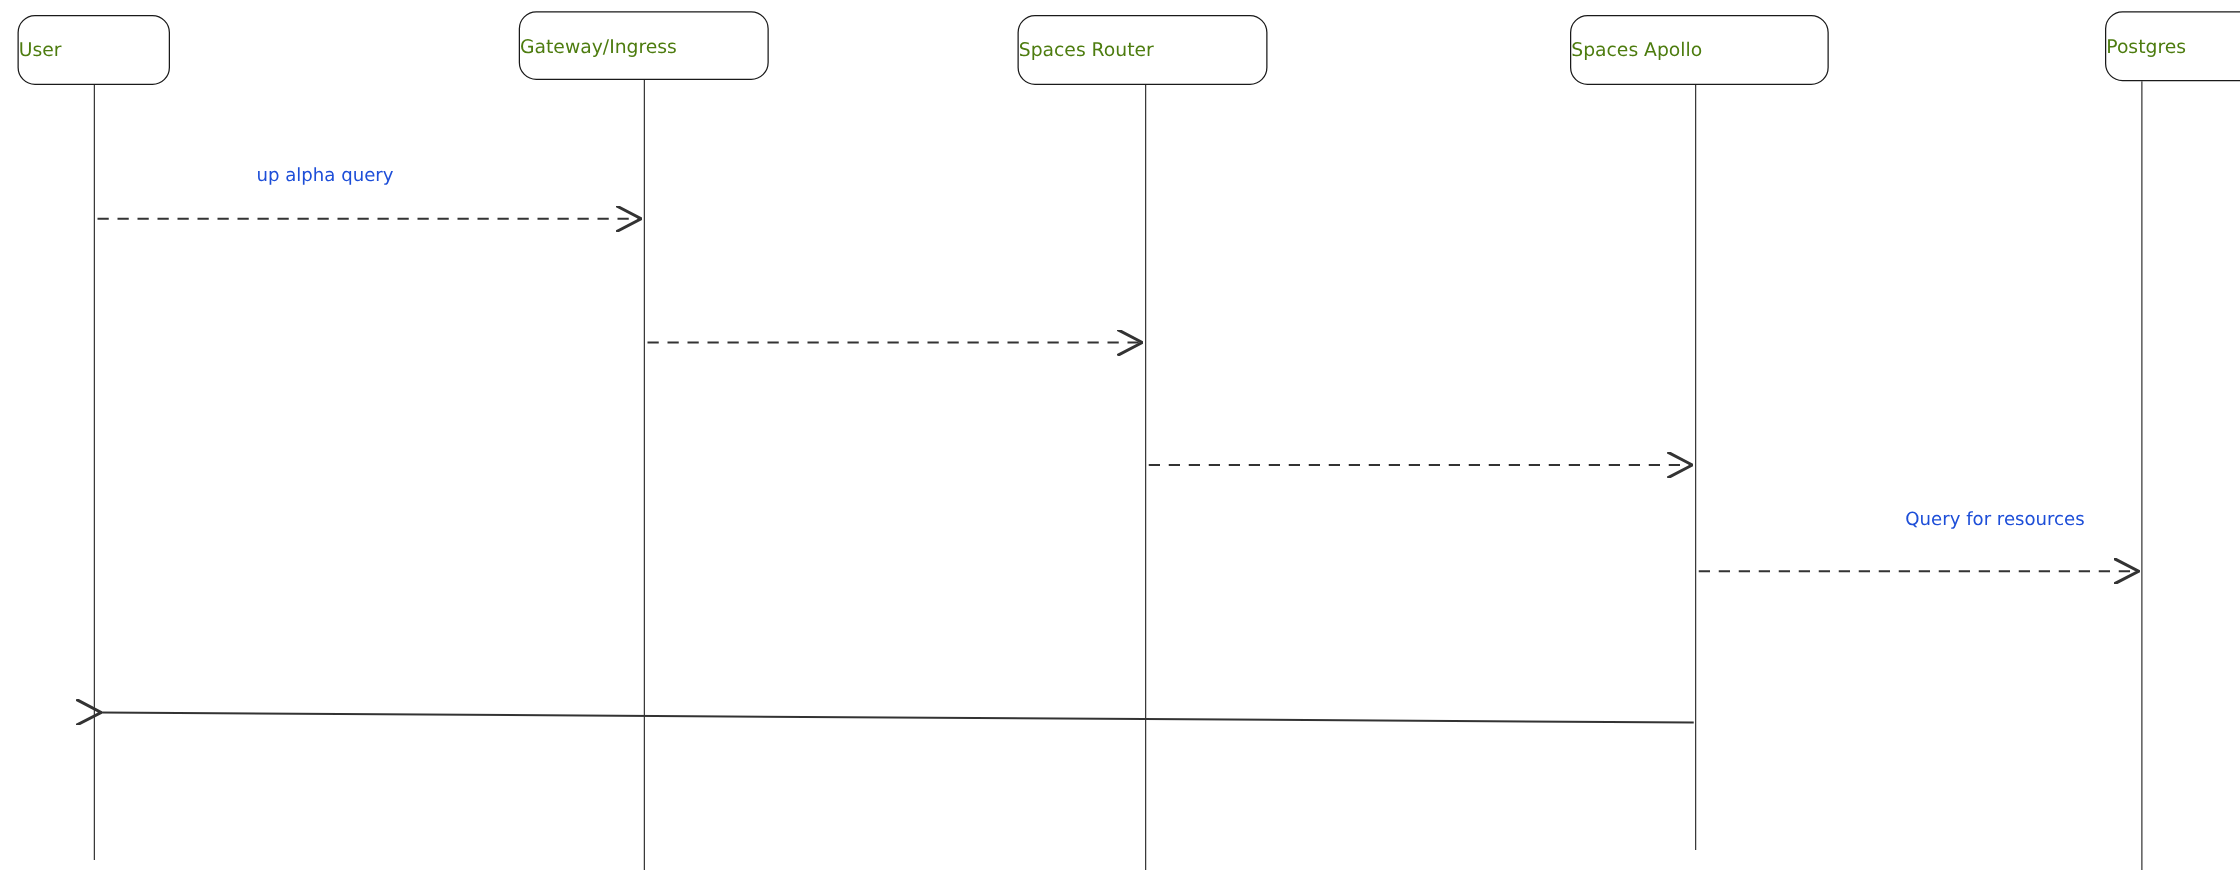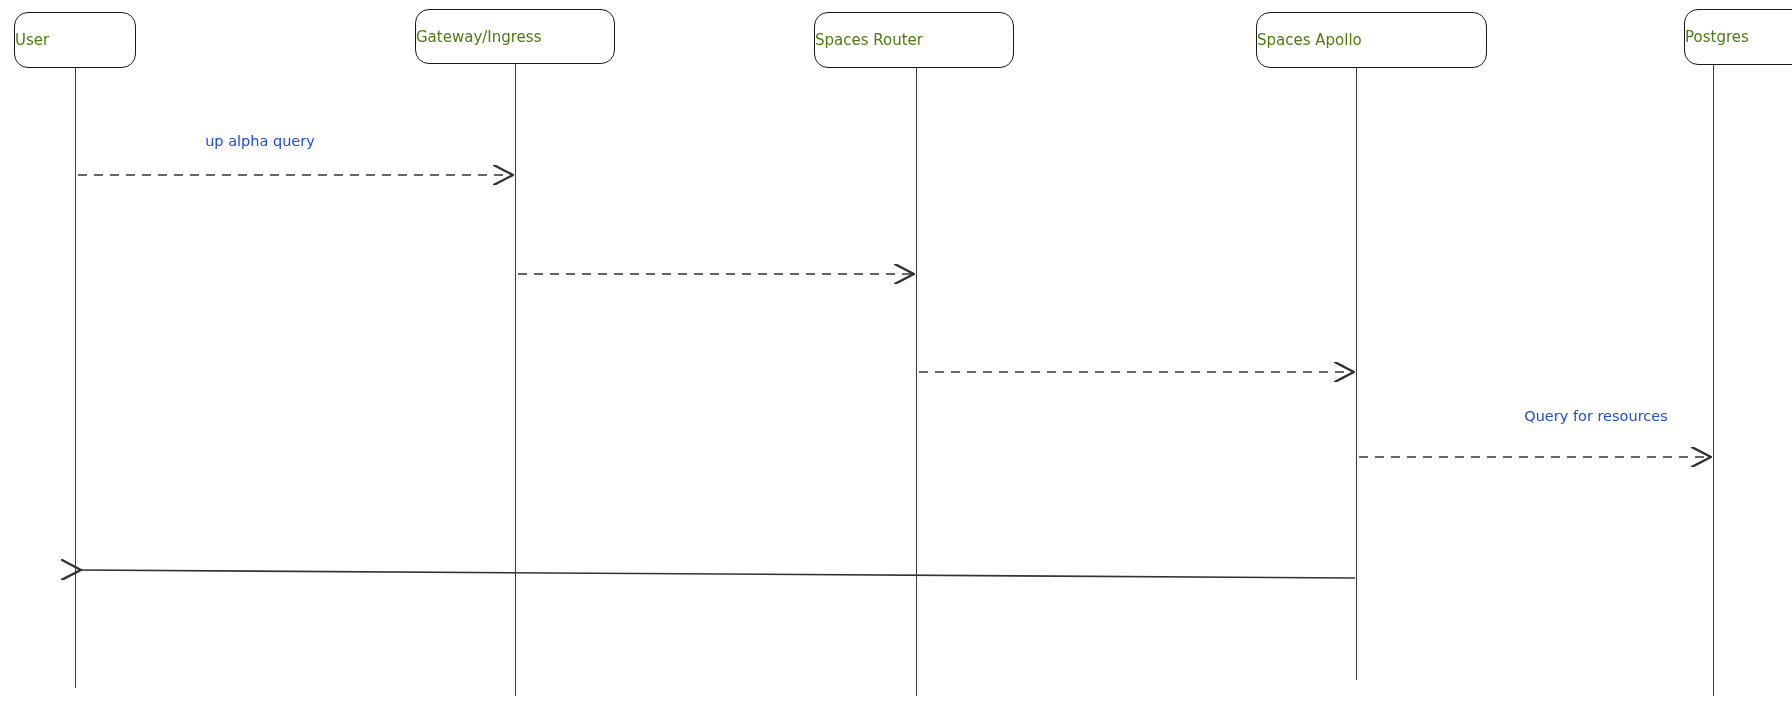--- a/index.html
+++ b/index.html
@@ -60,21 +60,21 @@
 
   <div class="actor-box" style="left:14px; top:12px; width:122px; height:56px;">
     <span class="actor-label">User</span>
   </div>
   <div class="actor-box" style="left:415px; top:9px; width:200px; height:55px;">
     <span class="actor-label">Gateway/Ingress</span>
   </div>
   <div class="actor-box" style="left:776px; top:12px; width:200px; height:56px;margin-left:38px;">
     <span class="actor-label">Spaces Router</span>
   </div>
-  <div class="actor-box" style="left:1256px; top:12px; width:231px; height:56px;">
+  <div class="actor-box" style="left:1256px; top:12px; width:207px; height:56px;">
     <span class="actor-label">Spaces Apollo</span>
   </div>
   <div class="actor-box" style="left:1684px; top:9px; width:152px; height:56px;">
     <span class="actor-label">Postgres</span>
   </div>
 
   <div class="lifeline" style="left:75px; top:68px; height:620px;"></div>
   <div class="lifeline" style="left:515px; top:64px; height:632px;"></div>
   <div class="lifeline" style="left:916px; top:68px; height:628px;"></div>
   <div class="lifeline" style="left:1356px; top:68px; height:612px;"></div>

